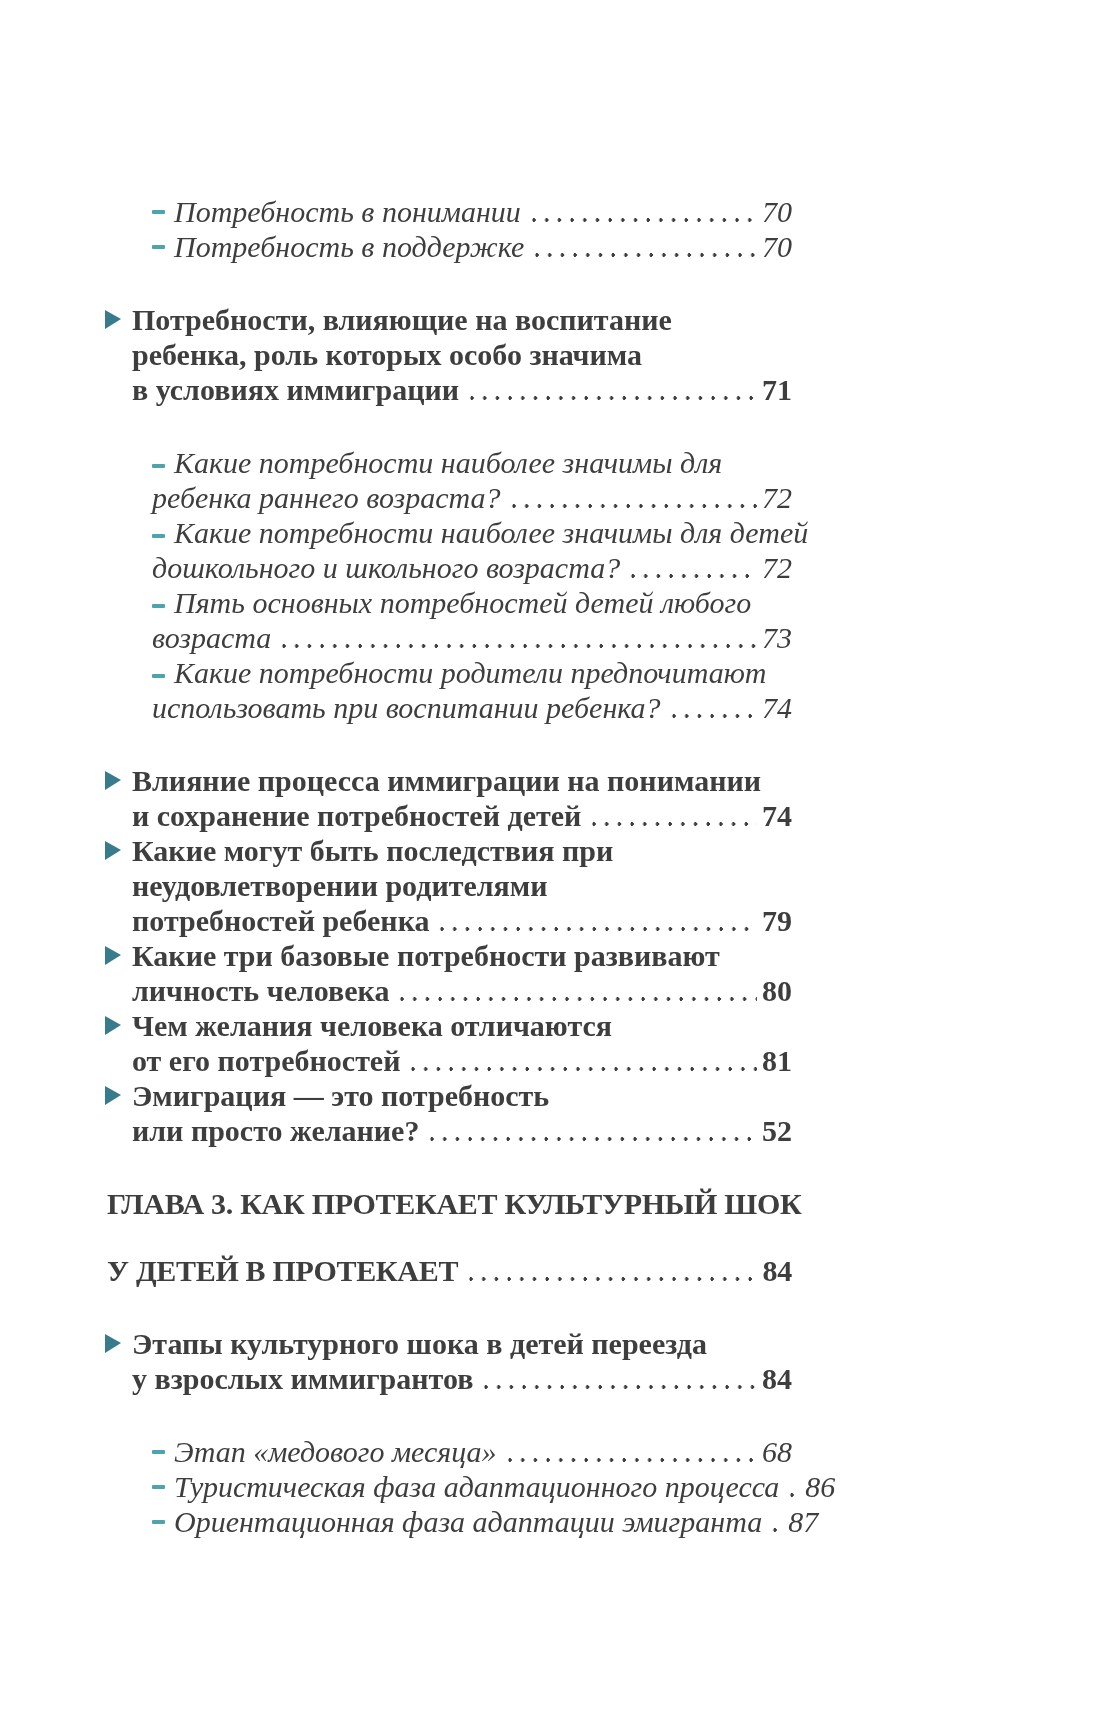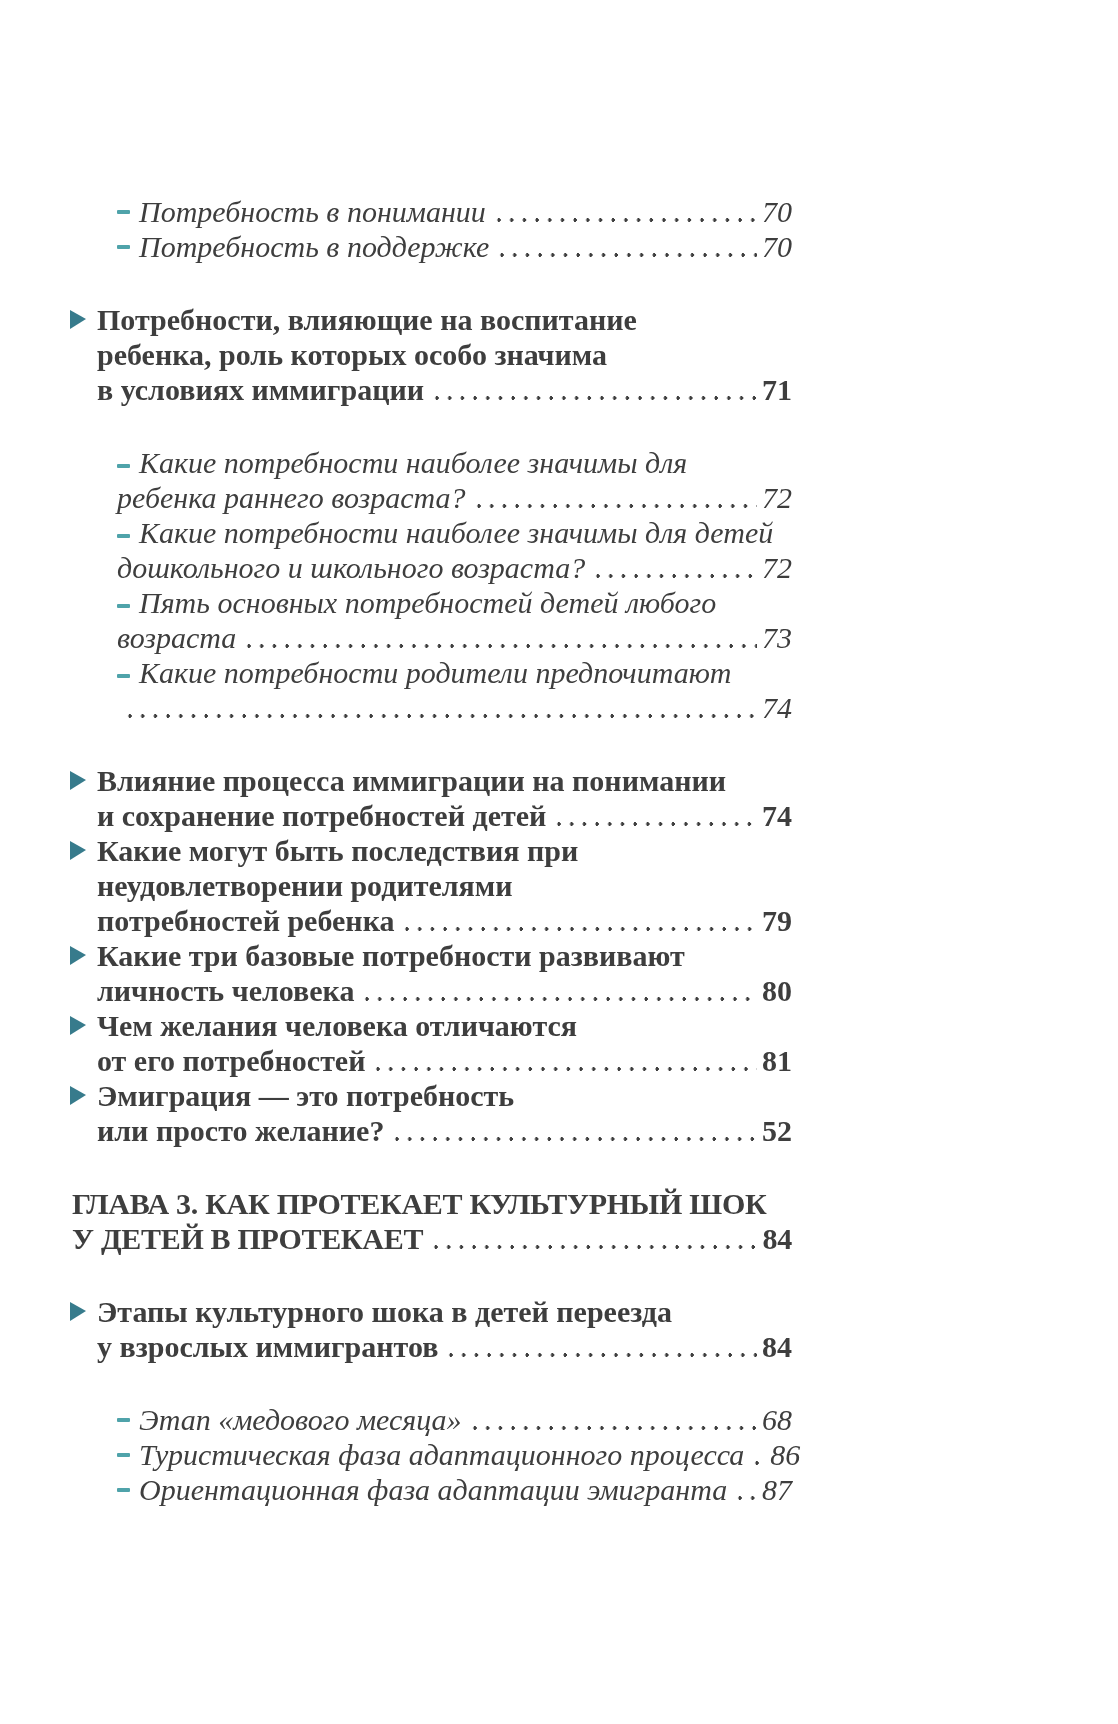--- a/index.html
+++ b/index.html
@@ -9,21 +9,21 @@
     --dash:#4fa3aa;
     --dots:#3e3e3e;
   }
   html,body{margin:0;padding:0;}
   .page{
     position:relative;
     width:952px;
     height:1724px;
     background:var(--bg);
     box-sizing:border-box;
-    padding:194px 160px 0 72px;
+    padding:194px 160px 0 107px;
     font-family:"Liberation Serif", serif;
     color:var(--text);
     overflow:hidden;
   }
   .toc{width:100%;}
   .group + .group{margin-top:38px;}
   .entry{
     font-size:30px;
     line-height:35px;
   }
@@ -43,21 +43,21 @@
   }
   .entry.subitem{
     font-style:italic;
     font-weight:normal;
     margin-left:45px;
   }
   .entry.chapter{
     font-weight:bold;
     padding-left:0;
   }
-  .entry.chapter .line{letter-spacing:-0.3px;}
+  .entry.chapter .line{letter-spacing:-0.3px;margin-top:32px;}
   .line{white-space:nowrap;}
   .lastline{display:flex;}
   .lastline .txt{white-space:nowrap;}
   .dash{
     display:inline-block;
     width:13px;height:4px;
     background:var(--dash);
     border-radius:1px;
     vertical-align:middle;
     margin-right:9px;
@@ -131,20 +131,21 @@
           <div class="line"><span class="dash"></span><span class="txt">Пять основных потребностей детей любого</span></div>
           <div class="line lastline">
             <span class="txt">возраста</span>
             <span class="leader"></span>
             <span class="pg">73</span>
           </div>
         </div>
         <div class="entry subitem">
           <div class="line"><span class="dash"></span><span class="txt">Какие потребности родители предпочитают</span></div>
           <div class="line lastline">
+            <span class="txt">использовать при воспитании ребенка?</span>
             <span class="leader"></span>
             <span class="pg">74</span>
           </div>
         </div>
       </div>
       <div class="group">
         <div class="entry section">
           <span class="bullet"></span>
           <div class="line"><span class="txt">Влияние процесса иммиграции на понимании</span></div>
           <div class="line lastline">

